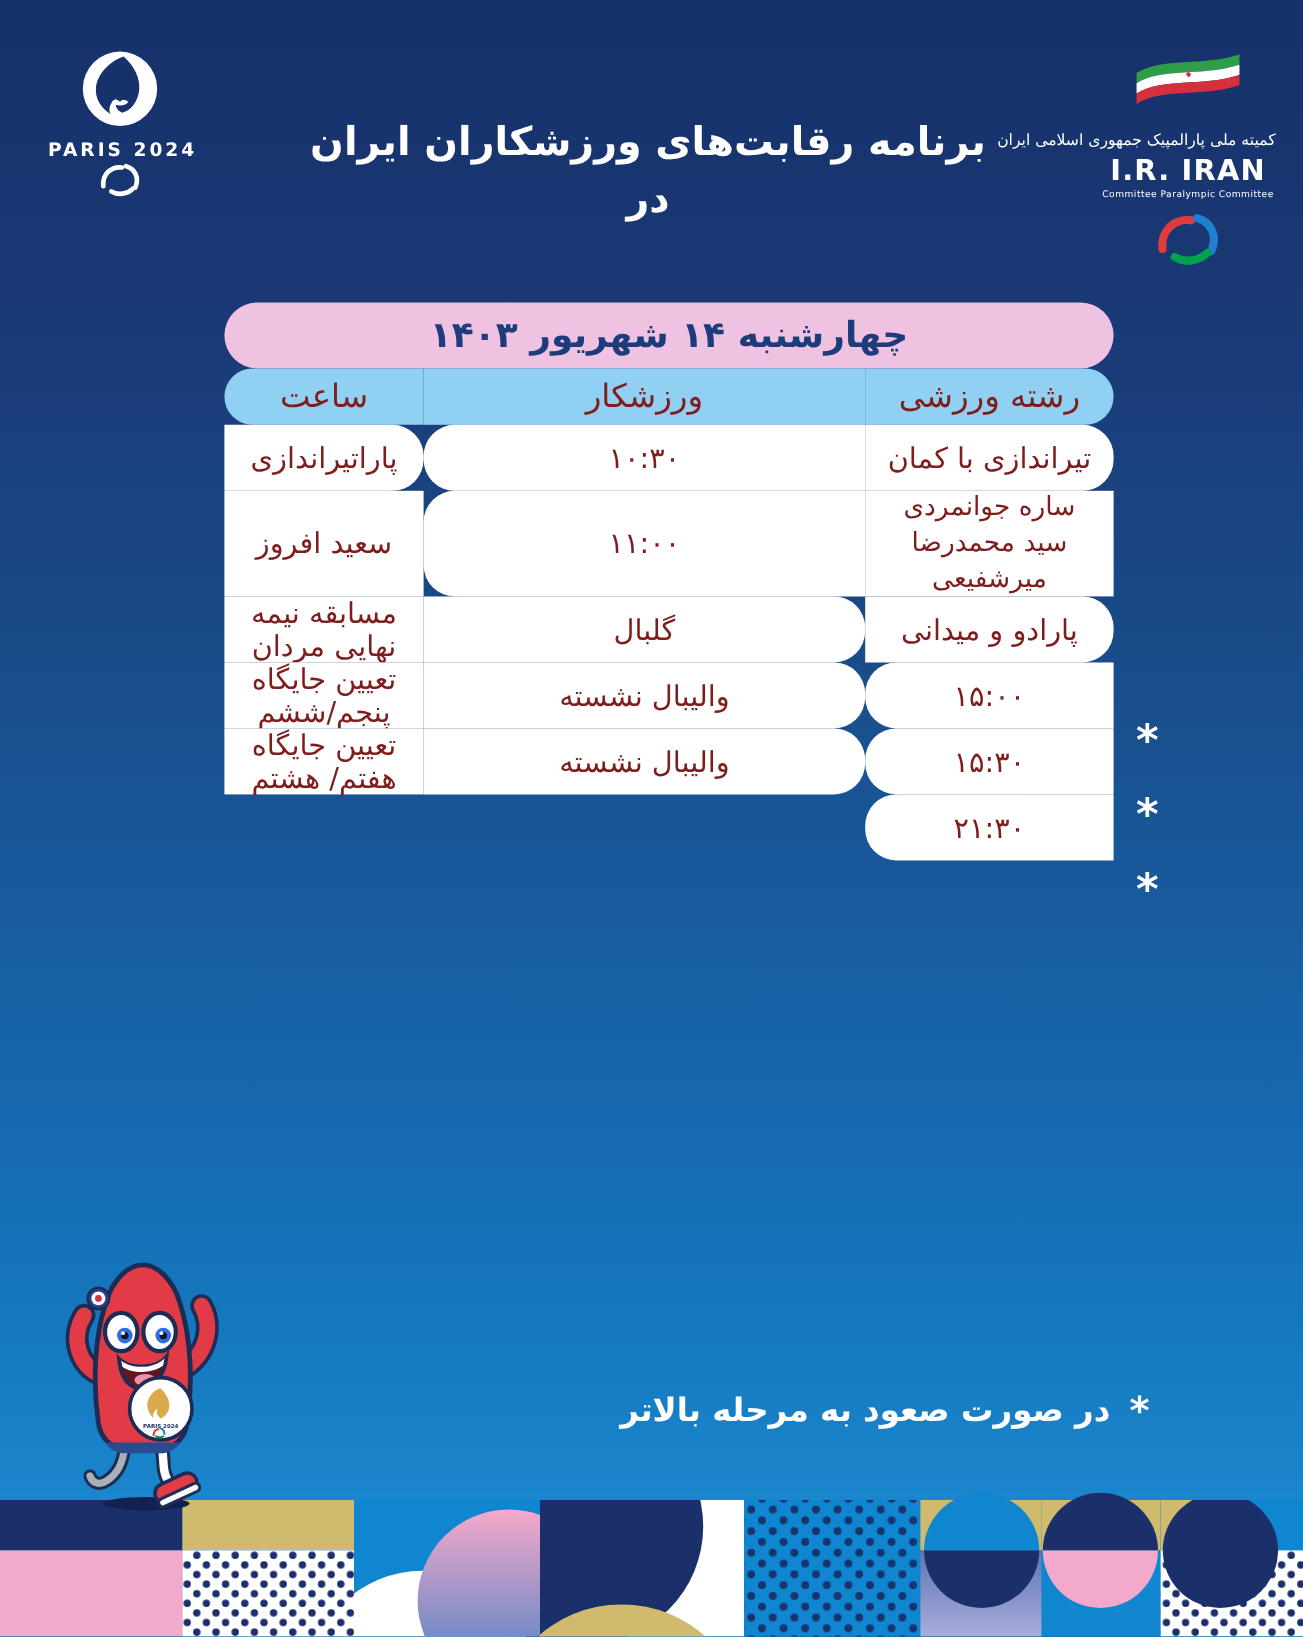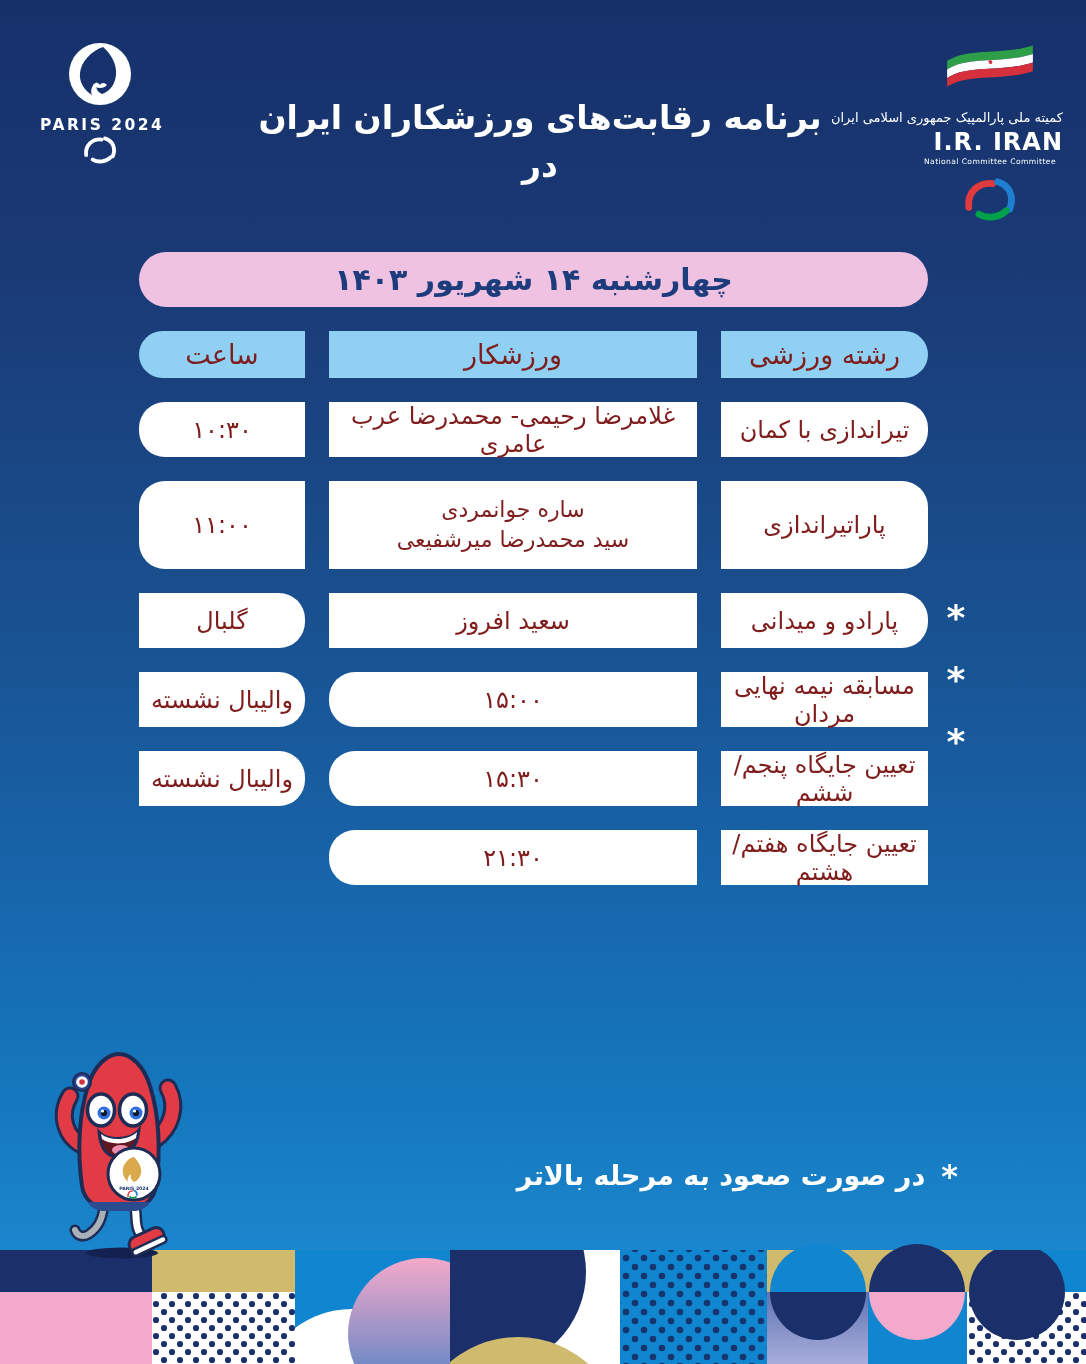--- a/index.html
+++ b/index.html
@@ -8,27 +8,27 @@
     font-family:"DejaVu Sans",sans-serif;
     background:linear-gradient(180deg,#16306a 0%,#1a3a76 20%,#19508f 45%,#1765ab 65%,#1577bd 80%,#1a85cc 91%,#1b88cf 100%);
   }
   
   .paris-logo{position:absolute;top:42px;left:40px;width:120px;text-align:center;color:#fff;}
   .paris-word{font-size:15.5px;font-weight:bold;letter-spacing:2.5px;margin-top:6px;white-space:nowrap;}
   .title{position:absolute;top:94px;left:250px;width:580px;text-align:center;direction:rtl;
          color:#fff;font-weight:bold;font-size:33px;line-height:1.45;}
   .npc{position:absolute;top:42px;left:917px;width:146px;text-align:center;color:#fff;}
   .npc-callig{font-size:13px;line-height:1.15;direction:rtl;margin-top:17px;white-space:nowrap;}
-  .npc-name{font-size:24px;font-weight:bold;letter-spacing:1px;margin-top:2px;text-align:right;}
+  .npc-name{font-size:24px;font-weight:bold;letter-spacing:1px;margin-top:2px;}
   .npc-sub{font-size:7.6px;letter-spacing:.4px;margin-top:1px;white-space:nowrap;}
   
   .tbl{
     position:absolute;top:252px;left:173px;width:755px;direction:rtl;
     display:grid;grid-template-columns:207px 368px 166px;
-    grid-template-rows:55px 47px 55px 88px 55px 55px 55px 55px;gap:24px;
+    grid-template-rows:55px 47px 55px 88px 55px 55px 55px 55px;gap:0;
   }
   .banner{grid-column:1/-1;background:#f0c2e2;border-radius:28px;color:#1c3c7c;
           font-size:30px;font-weight:bold;display:flex;align-items:center;justify-content:center;}
   .cell{background:#fff;color:#7f1d1d;font-weight:normal;font-size:24px;text-align:center;
         display:flex;flex-direction:column;align-items:center;justify-content:center;}
   .cell.hd{background:#8fd0f3;font-size:27px;}
   .end-r{border-radius:0 26px 26px 0;}
   .end-l{border-radius:26px 0 0 26px;}
   .ath span{display:block;}
   .two-line span{font-size:22px;line-height:1.35;}
@@ -72,54 +72,51 @@
 
   <div class="npc">
     <svg width="100" height="48" viewBox="0 0 108 56">
       <path d="M4,22 C30,6 66,16 104,4 L104,14 C66,26 30,16 4,32 Z" fill="#2e9e48"></path>
       <path d="M4,32 C30,16 66,26 104,14 L104,24 C66,36 30,26 4,42 Z" fill="#ffffff"></path>
       <path d="M4,42 C30,26 66,36 104,24 L104,34 C66,46 30,36 4,52 Z" fill="#d6303c"></path>
       <path d="M52,23 q2,-4 5,0 q-2,6 -5,0 Z" fill="#d6303c"></path>
     </svg>
     <div class="npc-callig">کمیته ملی پارالمپیک جمهوری اسلامی ایران</div>
     <div class="npc-name">I.R. IRAN</div>
-    <div class="npc-sub">National Committee Committee</div>
+    <div class="npc-sub">Committee Paralympic Committee</div>
     <svg width="62" height="46" viewBox="0 0 70 54" style="margin-top:9px">
       <g fill="none" stroke-width="8" stroke-linecap="round">
         <path d="M10,38 C8,20 22,8 38,10" stroke="#e13a3e"></path>
         <path d="M44,8 C58,12 64,26 58,40" stroke="#1f7fd0"></path>
         <path d="M22,46 C32,52 46,50 54,42" stroke="#00a14b"></path>
       </g>
     </svg>
   </div>
 
   <div class="tbl">
     <div class="banner">چهارشنبه ۱۴ شهریور ۱۴۰۳</div>
 
     <div class="cell hd end-r">رشته ورزشی</div>
     <div class="cell hd">ورزشکار</div>
     <div class="cell hd end-l">ساعت</div>
 
     <div class="cell end-r">تیراندازی با کمان</div>
-    <div class="cell ath">
-        <span>غلامرضا رحیمی- محمدرضا عرب عامری</span>
-      </div>
     <div class="cell time end-l">۱۰:۳۰</div>
 
     <div class="cell end-r">پاراتیراندازی</div>
     <div class="cell ath two-line">
       <span>ساره جوانمردی</span>
       <span>سید محمدرضا میرشفیعی</span>
     </div>
     <div class="cell time end-l">۱۱:۰۰</div>
 
+    <div class="cell ath">
+        <span>سعید افروز</span>
+      </div>
     <div class="cell end-r">پارادو و میدانی</div>
-    <div class="cell ath">
-        <span>سعید افروز</span>
-      </div>
 
     <div class="cell end-r">گلبال</div>
     <div class="cell ath">
         <span>مسابقه نیمه نهایی مردان</span>
       </div>
     <div class="cell time end-l">۱۵:۰۰</div>
 
     <div class="cell end-r">والیبال نشسته</div>
     <div class="cell ath">
         <span>تعیین جایگاه پنجم/ششم</span>

